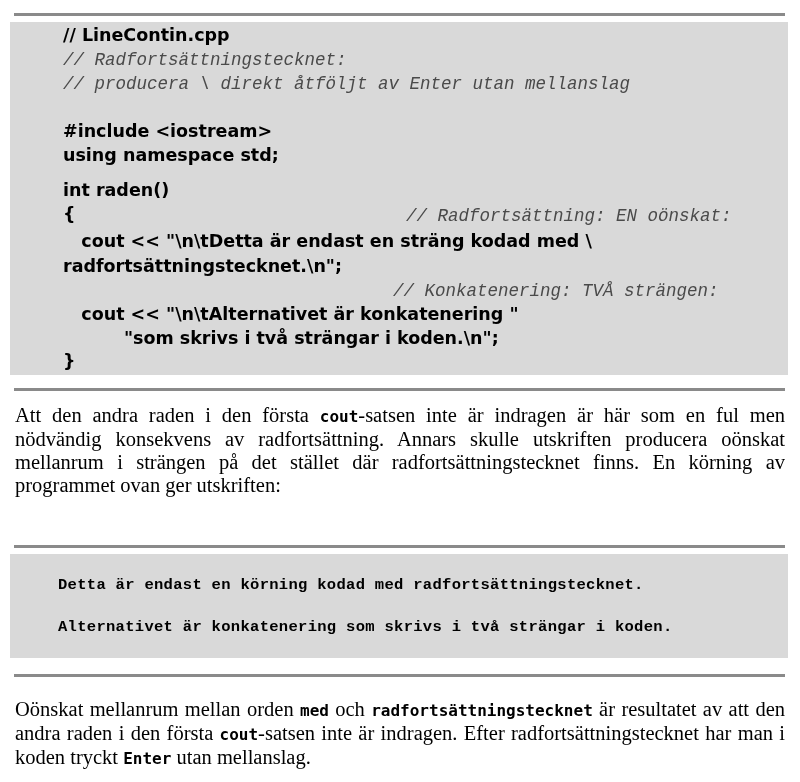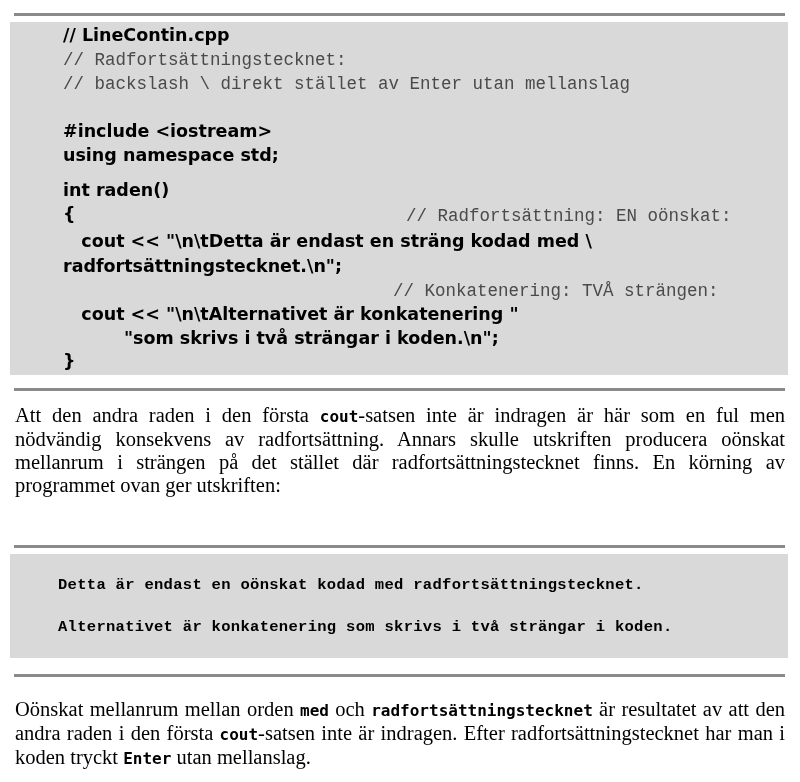--- a/index.html
+++ b/index.html
@@ -1,56 +1,56 @@
 <!DOCTYPE html>
 <html><head>
   <meta charset="utf-8">
   <style>
     html, body { margin: 0; padding: 0; background: #ffffff; }
     body { width: 800px; height: 782px; position: relative; overflow: hidden; color: #000; }
     .rule { position: absolute; left: 14px; width: 771px; height: 3px; background: #8a8a8a; }
     .box { position: absolute; left: 10px; width: 778px; background: #d9d9d9; }
     .code { position: absolute; left: 15px; font-family: "DejaVu Sans Mono", monospace; font-size: 17px; line-height: 24px; white-space: pre; }
     .code .b { font-family: "DejaVu Sans", sans-serif; font-weight: bold; font-size: 17.5px; letter-spacing: 0px; }
-    .code .c { font-family: "Liberation Mono", monospace; color: #4a4a4a; font-size: 17.5px; text-align: center; }
+    .code .c { font-family: "Liberation Mono", monospace; font-style: italic; color: #4a4a4a; font-size: 17.5px; text-align: center; }
     .line { position: absolute; left: 15px; height: 24px; white-space: pre; margin-left: 48px; }
     .prose { position: absolute; left: 15px; width: 770px; font-family: "Liberation Serif", serif; font-size: 20.5px; line-height: 23px; text-align: justify; }
     .prose .m { font-family: "DejaVu Sans Mono", monospace; font-weight: bold; font-size: 16px; }
     .out { position: absolute; left: 58px; font-family: "Liberation Mono", monospace; font-weight: bold; font-size: 15.5px; white-space: pre; letter-spacing: 0.3px; }
   </style>
 </head>
 <body>
 
 <div class="rule" style="top:13px;"></div>
 
 <div class="box" style="top:22px; height:353px;">
 </div>
 
 <div>
   <div class="line code" style="top:23px;"><span class="b">// LineContin.cpp</span></div>
   <div class="line code" style="top:47px;"><span class="c">// Radfortsättningstecknet:</span></div>
-  <div class="line code" style="top:71px;"><span class="c">// backslash \ direkt stället av Enter utan mellanslag</span></div>
+  <div class="line code" style="top:71px;"><span class="c">// producera \ direkt åtföljt av Enter utan mellanslag</span></div>
   <div class="line code" style="top:119px;"><span class="b">#include &lt;iostream&gt;</span></div>
   <div class="line code" style="top:143px;"><span class="b">using namespace std;</span></div>
   <div class="line code" style="top:178px;"><span class="b">int raden()</span></div>
   <div class="line code" style="top:202px;"><span class="b">{</span></div>
   <div class="line code" style="top:203px; left:358px;"><span class="c">// Radfortsättning: EN oönskat:</span></div>
   <div class="line code" style="top:229px;"><span class="b">   cout &lt;&lt; "\n\tDetta är endast en sträng kodad med \</span></div>
   <div class="line code" style="top:254px;"><span class="b">radfortsättningstecknet.\n";</span></div>
   <div class="line code" style="top:278px; left:345px;"><span class="c">// Konkatenering: TVÅ strängen:</span></div>
   <div class="line code" style="top:302px;"><span class="b">   cout &lt;&lt; "\n\tAlternativet är konkatenering "</span></div>
   <div class="line code" style="top:326px;"><span class="b">          "som skrivs i två strängar i koden.\n";</span></div>
   <div class="line code" style="top:349px;"><span class="b">}</span></div>
 </div>
 
 <div class="rule" style="top:388px;"></div>
 
 <p class="prose" style="top:404px; margin:0;"><span>Att den andra raden i den första </span><span class="m">cout</span><span>-satsen inte är indragen är här som en ful men nödvändig konsekvens av radfortsättning. Annars skulle utskriften producera oönskat mellanrum i strängen på det stället där radfortsättningstecknet finns. En körning av programmet ovan ger utskriften:</span></p>
 
 <div class="rule" style="top:545px;"></div>
 
 <div class="box" style="top:554px; height:104px;"></div>
-<div class="out" style="top:576px;">Detta är endast en oönskat kodad med radfortsättningstecknet.</div>
+<div class="out" style="top:576px;">Detta är endast en körning kodad med radfortsättningstecknet.</div>
 <div class="out" style="top:618px;">Alternativet är konkatenering som skrivs i två strängar i koden.</div>
 
 <div class="rule" style="top:674px;"></div>
 
 <p class="prose" style="top:698px; margin:0;"><span>Oönskat mellanrum mellan orden </span><span class="m">med</span><span> och </span><span class="m">radfortsättningstecknet</span><span> är resultatet av att den andra raden i den första </span><span class="m">cout</span><span>-satsen inte är indragen. Efter radfortsättningstecknet har man i koden tryckt </span><span class="m">Enter</span><span> utan mellanslag.</span></p>
 
 </body></html>

